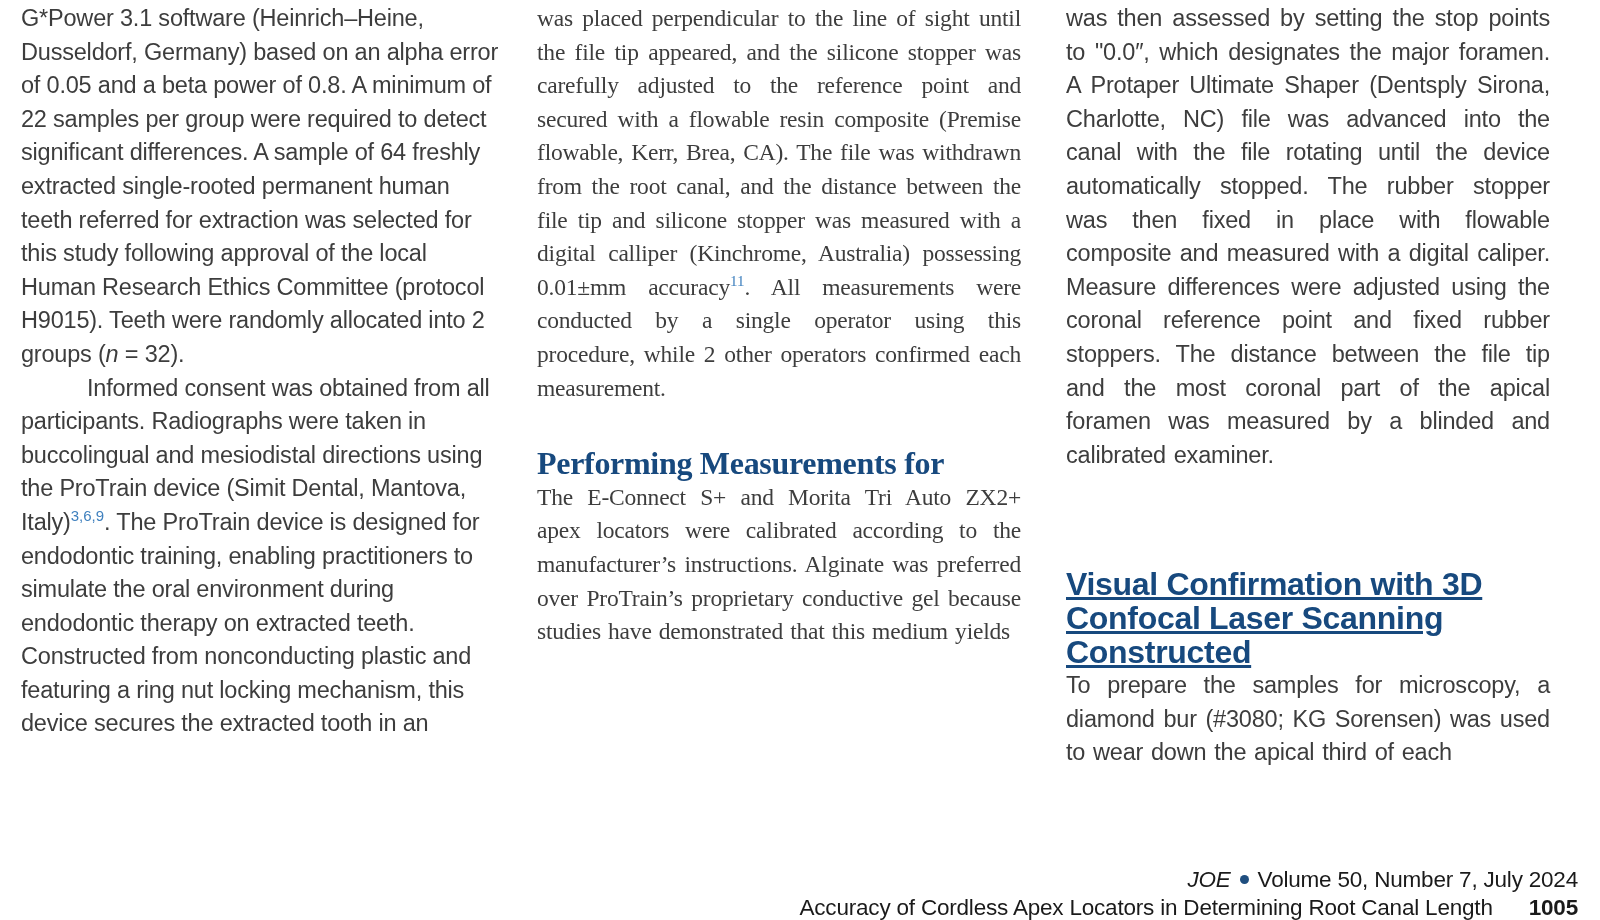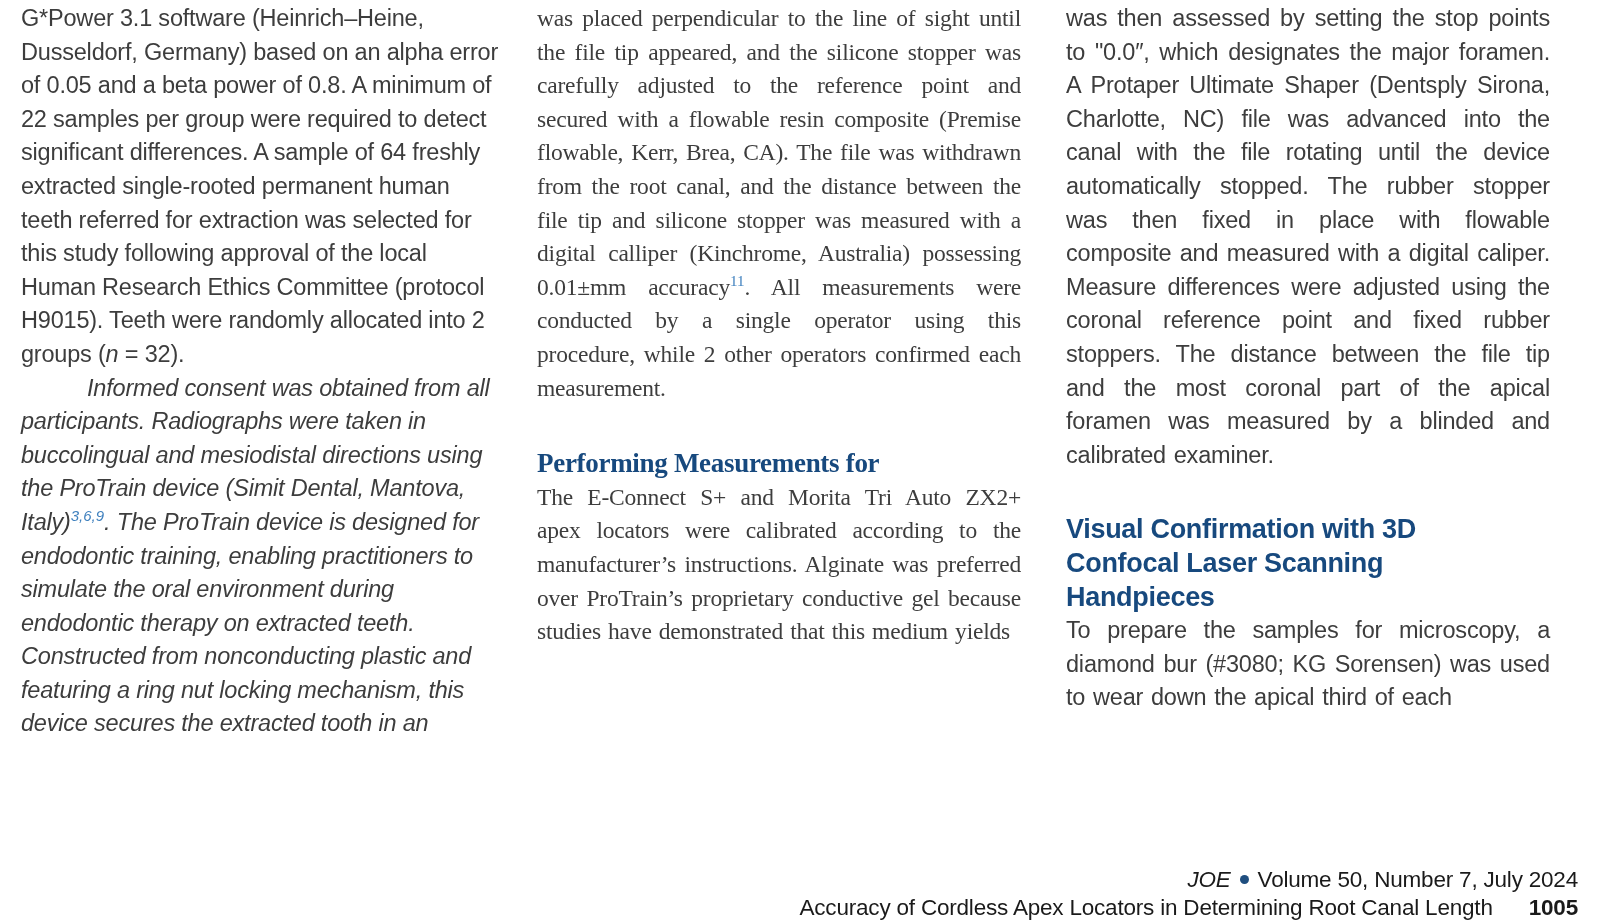--- a/index.html
+++ b/index.html
@@ -21,29 +21,29 @@
   .col{
     position:absolute;top:2px;width:484px;
     font-size:23.5px;line-height:33.6px;
     color:var(--body-text);
     letter-spacing:-0.2px;
   }
   .col-1{left:21px;text-align:left;}
   .col-2{left:537px;text-align:justify;word-spacing:1.5px;font-family:Liberation Serif, serif;}
   .col-3{left:1066px;text-align:justify;word-spacing:1.5px;}
   p.para{margin:0;padding:0;}
-  p.indent{text-indent:66px;font-style:italic;}
+  p.indent{text-indent:66px;}
   .section-heading{
     margin:0;text-align:left;word-spacing:0;
     color:var(--heading);
-    font-size:27px;font-weight:bold;line-height:33.6px;
+    font-size:32px;font-weight:bold;line-height:33.6px;
     letter-spacing:-0.3px;
   }
   .col-2 .section-heading{margin-top:42px;}
-  .col-3 .section-heading{margin-top:41px;}
+  .col-3 .section-heading{margin-top:96px;text-decoration:underline;}
   sup.ref{
     color:var(--citation);
     font-size:15px;line-height:0;
     position:relative;top:-9px;vertical-align:baseline;
     letter-spacing:0;cursor:pointer;
   }
   .footer{
     position:absolute;left:6px;right:22px;top:866px;
     font-size:22.5px;line-height:28px;color:var(--footer-text);
     display:flex;justify-content:space-between;align-items:flex-end;
@@ -69,21 +69,21 @@
 </div>
 
 <div class="col col-2">
   <p class="para"><span>was placed perpendicular to the line of sight until the file tip appeared, and the silicone stopper was carefully adjusted to the reference point and secured with a flowable resin composite (Premise flowable, Kerr, Brea, CA). The file was withdrawn from the root canal, and the distance between the file tip and silicone stopper was measured with a digital calliper (Kinchrome, Australia) possessing 0.01±mm accuracy</span><sup class="ref">11</sup><span>. All measurements were conducted by a single operator using this procedure, while 2 other operators confirmed each measurement.</span></p>
   <h2 class="section-heading"><span>Performing Measurements for</span><br></h2>
   <p class="para"><span>The E-Connect S+ and Morita Tri Auto ZX2+ apex locators were calibrated according to the manufacturer’s instructions. Alginate was preferred over ProTrain’s proprietary conductive gel because studies have demonstrated that this medium yields</span></p>
 </div>
 
 <div class="col col-3">
   <p class="para"><span>was then assessed by setting the stop points to "0.0″, which designates the major foramen. A Protaper Ultimate Shaper (Dentsply Sirona, Charlotte, NC) file was advanced into the canal with the file rotating until the device automatically stopped. The rubber stopper was then fixed in place with flowable composite and measured with a digital caliper. Measure differences were adjusted using the coronal reference point and fixed rubber stoppers. The distance between the file tip and the most coronal part of the apical foramen was measured by a blinded and calibrated examiner.</span></p>
-  <h2 class="section-heading"><span>Visual Confirmation with 3D</span><br><span>Confocal Laser Scanning</span><br><span>Handpieces</span></h2>
+  <h2 class="section-heading"><span>Visual Confirmation with 3D</span><br><span>Confocal Laser Scanning</span><br><span>Constructed</span></h2>
   <p class="para"><span>To prepare the samples for microscopy, a diamond bur (#3080; KG Sorensen) was used to wear down the apical third of each</span></p>
 </div>
 
 <div class="footer">
   <div class="footer-left">
     <span class="journal-abbrev">JOE</span>
     <span class="bullet"></span>
     <span>Volume 50, Number 7, July 2024</span>
   </div>
   <div class="footer-right">

